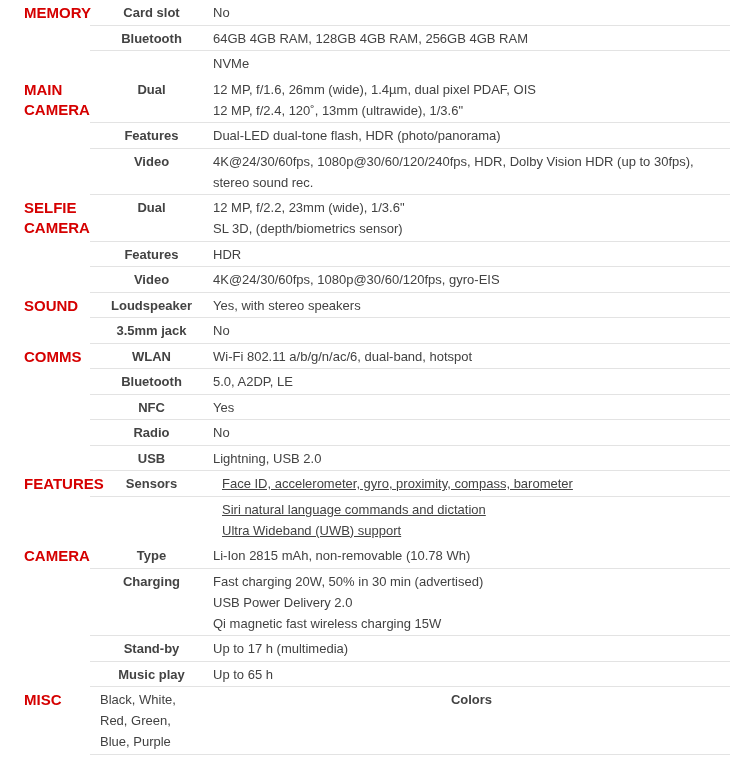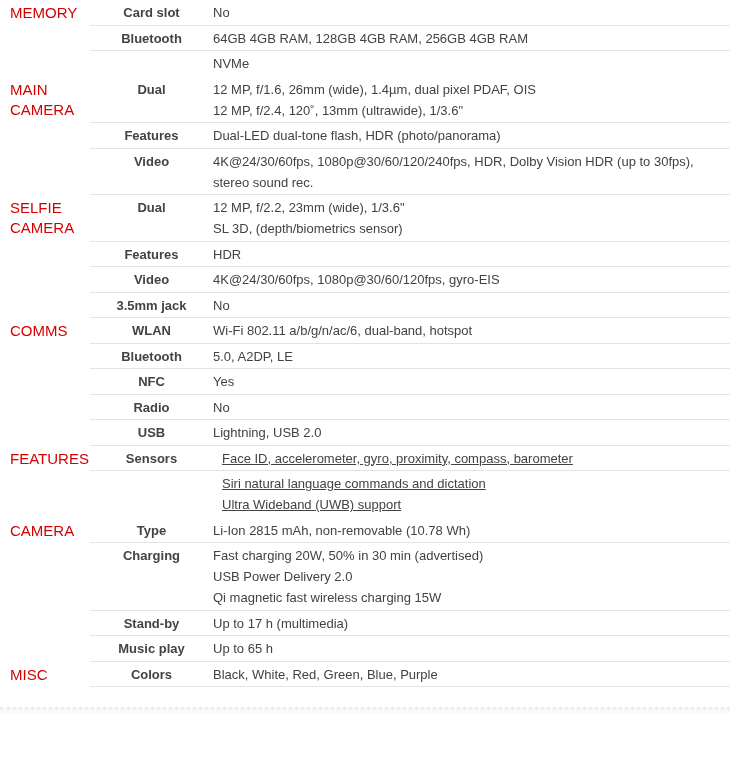--- a/index.html
+++ b/index.html
@@ -29,24 +29,24 @@
   }
   .row.has-divider::after {
     content: "";
     position: absolute;
     left: 90px; right: 0; bottom: 0;
     height: 1px;
     background: var(--divider-color);
   }
   .cell { min-height: 1px; }
   .cell.section {
-    padding-left: 10px;
+    padding-left: 24px;
     padding-top: 1px;
     color: var(--accent-red);
-    font-weight: normal;
+    font-weight: bold;
     font-size: 15px;
     line-height: 20px;
     white-space: normal;
     overflow: visible;
   }
   .cell.label {
     padding-left: 10px;
     font-weight: bold;
     color: var(--label-color);
     line-height: 21px;
@@ -130,20 +130,27 @@
       </div>
   </div>
     <div class="row has-divider">
     <div class="cell section"></div>
     <div class="cell label">Video</div>
     <div class="cell value">
         <div>4K@24/30/60fps, 1080p@30/60/120fps, gyro-EIS</div>
       </div>
   </div>
     <div class="row has-divider">
+    <div class="cell section">SOUND</div>
+    <div class="cell label">Loudspeaker</div>
+    <div class="cell value">
+        <div>Yes, with stereo speakers</div>
+      </div>
+  </div>
+    <div class="row has-divider">
     <div class="cell section"></div>
     <div class="cell label">3.5mm jack</div>
     <div class="cell value">
         <div>No</div>
       </div>
   </div>
     <div class="row has-divider">
     <div class="cell section">COMMS</div>
     <div class="cell label">WLAN</div>
     <div class="cell value">
@@ -218,22 +225,22 @@
   </div>
     <div class="row has-divider">
     <div class="cell section"></div>
     <div class="cell label">Music play</div>
     <div class="cell value">
         <div>Up to 65 h</div>
       </div>
   </div>
     <div class="row has-divider">
     <div class="cell section">MISC</div>
+    <div class="cell value">
+        <div>Black, White, Red, Green, Blue, Purple</div>
+      </div>
     <div class="cell label">Colors</div>
-    <div class="cell value">
-        <div>Black, White, Red, Green, Blue, Purple</div>
-      </div>
   </div>
   </div>
 
 <div class="footer">
   <div class="footer-strip"></div>
 </div>
 
 </body></html>

